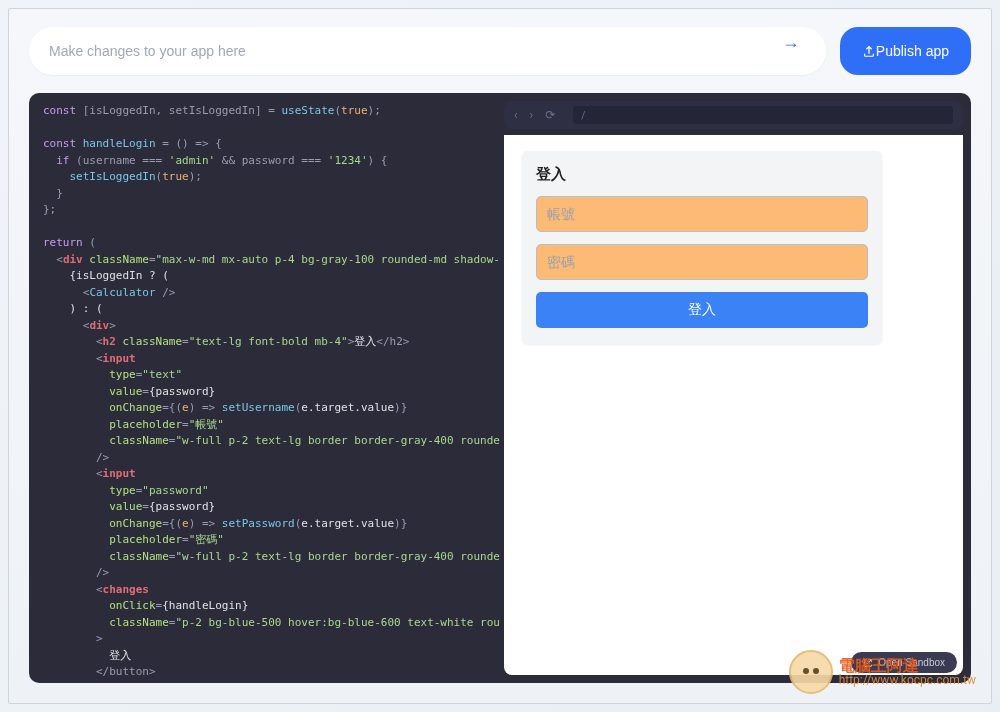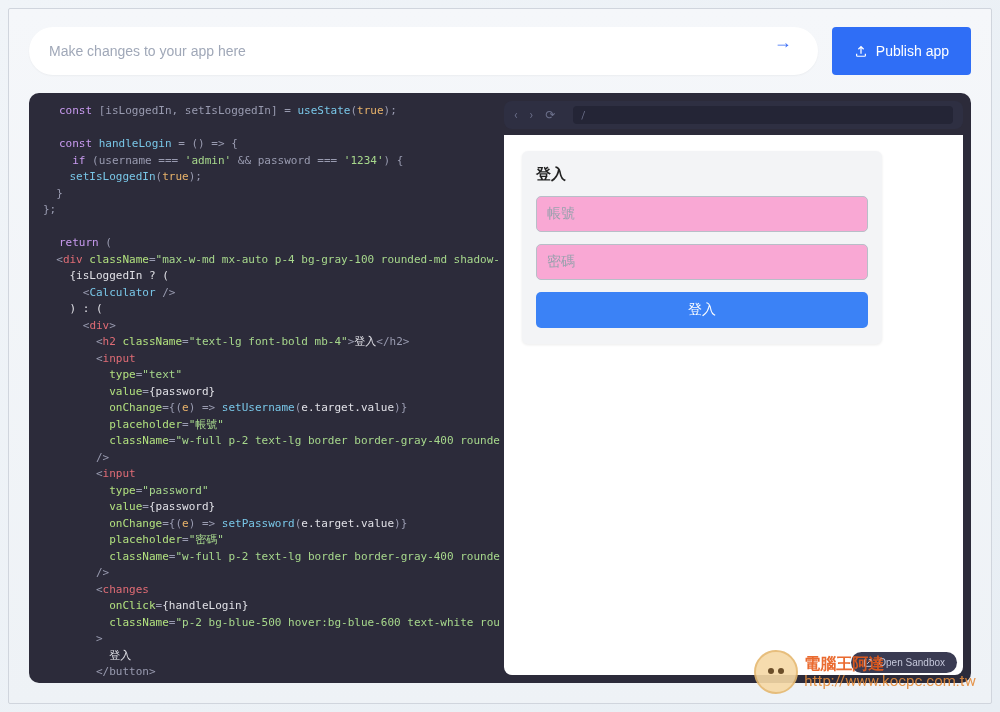--- a/index.html
+++ b/index.html
@@ -3,55 +3,55 @@
 <meta charset="utf-8">
 <style>
 * { margin: 0; padding: 0; box-sizing: border-box; }
 body { font-family: -apple-system, BlinkMacSystemFont, "Segoe UI", Roboto, sans-serif; background: linear-gradient(135deg, #f0f4f8 0%, #e8eef4 100%); width: 1000px; height: 712px; overflow: hidden; position: relative; }
 .outer-frame { border: 1px solid #d0d5dd; margin: 8px; height: calc(712px - 16px); background: linear-gradient(180deg, #f5f7fa 0%, #eef2f6 100%); border-radius: 2px; display: flex; flex-direction: column; }
 .top-bar { display: flex; align-items: center; padding: 18px 20px; gap: 14px; }
 .prompt-input-wrap { flex: 1; background: #fff; border-radius: 999px; height: 48px; display: flex; padding: 0 20px; box-shadow: 0 1px 2px rgba(0,0,0,0.04); }
 .prompt-input { flex: 1; border: none; outline: none; font-size: 14px; color: #333; background: transparent; }
 .prompt-input::placeholder { color: #a0a8b8; }
 .submit-arrow { color: #3b6ef6; font-size: 18px; padding: 4px 6px; cursor: pointer; }
-.publish-btn { background: #2f6ef6; color: #fff; border: none; border-radius: 4px; height: 48px; padding: 0 22px; font-size: 14px; font-weight: 500; display: flex; align-items: center; gap: 8px; cursor: pointer; }
+.publish-btn { background: #2f6ef6; color: #fff; border: none; border-radius: 18px; height: 48px; padding: 0 22px; font-size: 14px; font-weight: 500; display: flex; align-items: center; cursor: pointer; }
 .publish-btn svg { width: 14px; height: 14px; }
 .main-panel { flex: 1; margin: 0 20px 20px 20px; background: #2c2b3a; border-radius: 10px; display: flex; overflow: hidden; position: relative; }
 .code-panel { flex: 0 0 50%; overflow: hidden; padding: 10px 0 10px 14px; font-family: "Menlo", "Consolas", monospace; font-size: 11px; line-height: 1.5; color: #d6d6e0; }
 .code-panel pre { white-space: pre; }
 .preview-panel { flex: 1; display: flex; flex-direction: column; }
 .preview-toolbar { height: 28px; background: #2e2f42; border-radius: 8px; margin: 8px 8px 6px 4px; display: flex; align-items: center; padding: 0 10px; gap: 12px; }
 .tb-icon { color: #6b6f8a; font-size: 12px; cursor: pointer; }
 .url-bar { flex: 1; background: #242536; height: 18px; border-radius: 4px; margin-left: 6px; display: flex; align-items: center; padding: 0 8px; color: #6b6f8a; font-size: 10px; }
 .preview-body { flex: 1; background: #fff; margin: 0 8px 8px 4px; border-radius: 0 0 8px 8px; padding: 16px 18px 18px 18px; }
 .login-card { background: #f3f4f6; max-width: 360px; border-radius: 6px; padding: 14px 14px 16px 14px; box-shadow: 0 1px 3px rgba(0,0,0,0.08); }
 .login-title { font-size: 15px; font-weight: 700; margin-bottom: 12px; color: #222; }
-.login-input { width: 100%; padding: 9px 10px; font-size: 14px; border: 1px solid #b8bec8; border-radius: 5px; margin-bottom: 12px; background: #f9a8d4; color: #333; font-family: Liberation Serif, serif; }
+.login-input { width: 100%; padding: 9px 10px; font-size: 14px; border: 1px solid #b8bec8; border-radius: 5px; margin-bottom: 12px; background: #fdba74; color: #333; }
 .login-input::placeholder { color: #9aa1ae; }
 .login-btn { width: 100%; padding: 9px; background: #3b82f6; color: #fff; border: none; border-radius: 5px; font-size: 14px; cursor: pointer; font-weight: 500; }
 .open-sandbox { position: absolute; bottom: 10px; right: 14px; background: #3a3b52; color: #c5c7da; border: none; border-radius: 999px; padding: 5px 12px; font-size: 10px; display: flex; align-items: center; gap: 5px; cursor: pointer; }
 .open-sandbox svg { width: 10px; height: 10px; }
 
-.kw { color: #c99bf0; margin-left: 16px; }
+.kw { color: #c99bf0; }
 .fn { color: #79c7e8; }
 .str { color: #a7d88c; }
 .param { color: #e9b36a; }
 .val { color: #e9b36a; }
 .punc { color: #999bb0; margin-top: 12px; }
 .attr { color: #b1e07e; }
 .ident { color: #e0e0e6; }
-.tag { color: #e06c75; }
+.tag { color: #e06c75; font-weight: bold; }
 .watermark { position: absolute; bottom: 18px; right: 24px; display: flex; align-items: center; gap: 6px; opacity: 0.9; pointer-events: none; }
 .wm-face { width: 44px; height: 44px; border-radius: 50%; background: #f6d9a6; border: 2px solid #e5b86f; position: relative; }
 .wm-face::before, .wm-face::after { content:""; position:absolute; width:6px; height:6px; background:#5b3b12; border-radius:50%; top:16px; }
 .wm-face::before { left:12px; }
 .wm-face::after { right:12px; }
 .wm-text { display:flex; flex-direction:column; line-height:1.1; }
 .wm-text .t1 { color:#e85b1a; font-weight:700; font-size:16px; font-family: sans-serif; }
-.wm-text .t2 { color:#e48b3a; font-size:15px; }
+.wm-text .t2 { color:#e48b3a; font-size:12px; }
 </style>
 </head>
 <body>
 
 <div class="outer-frame">
 
   <div class="top-bar">
     <div class="prompt-input-wrap">
       <input class="prompt-input" placeholder="Make changes to your app here" style="">
       <span class="submit-arrow">→</span>

